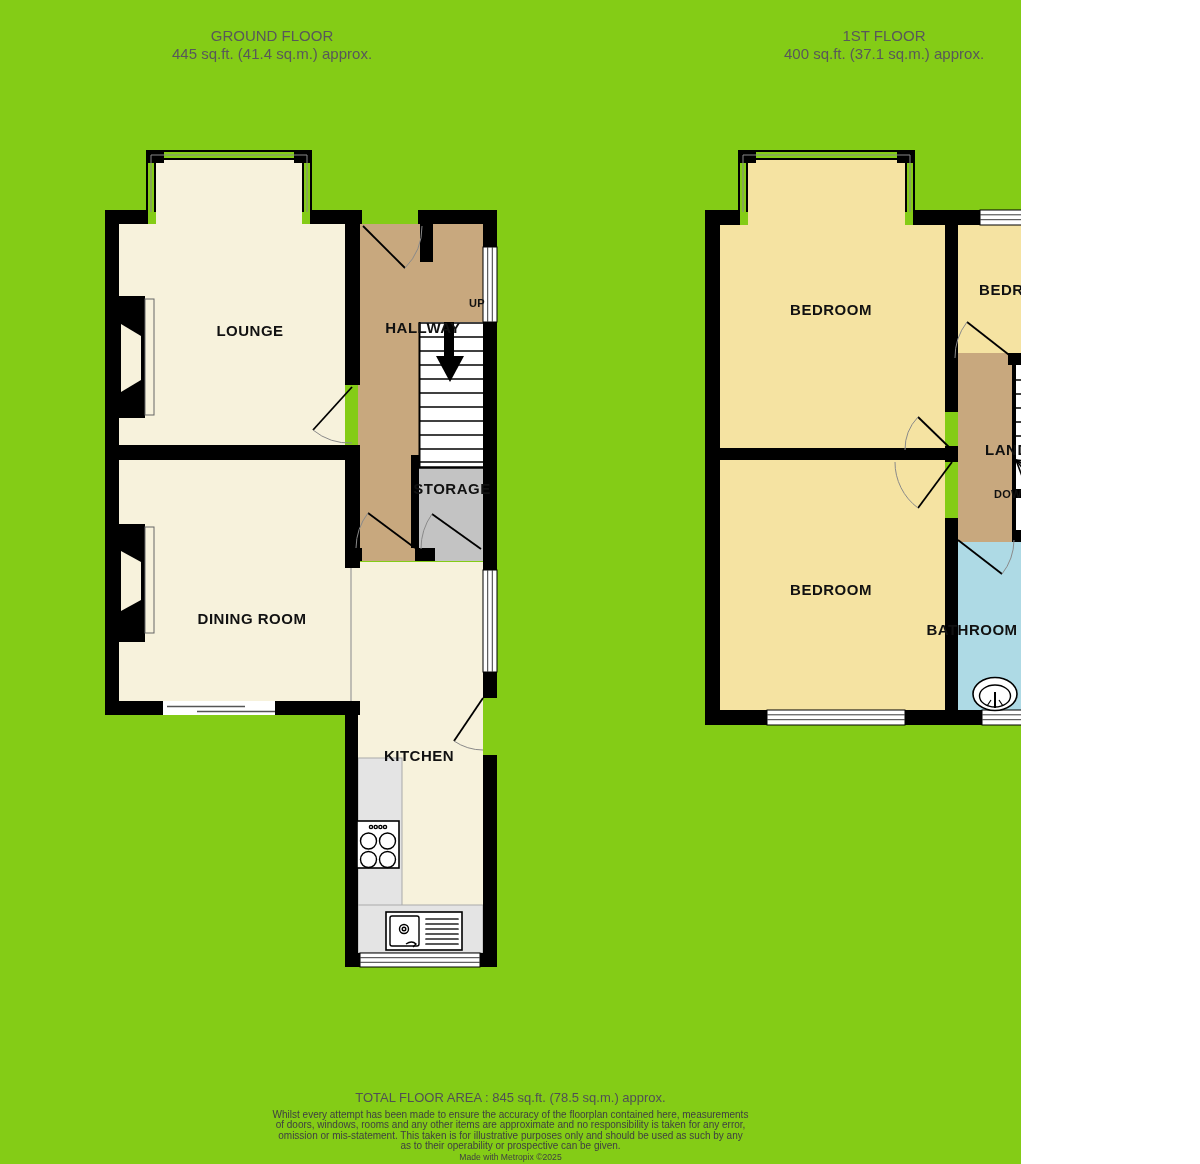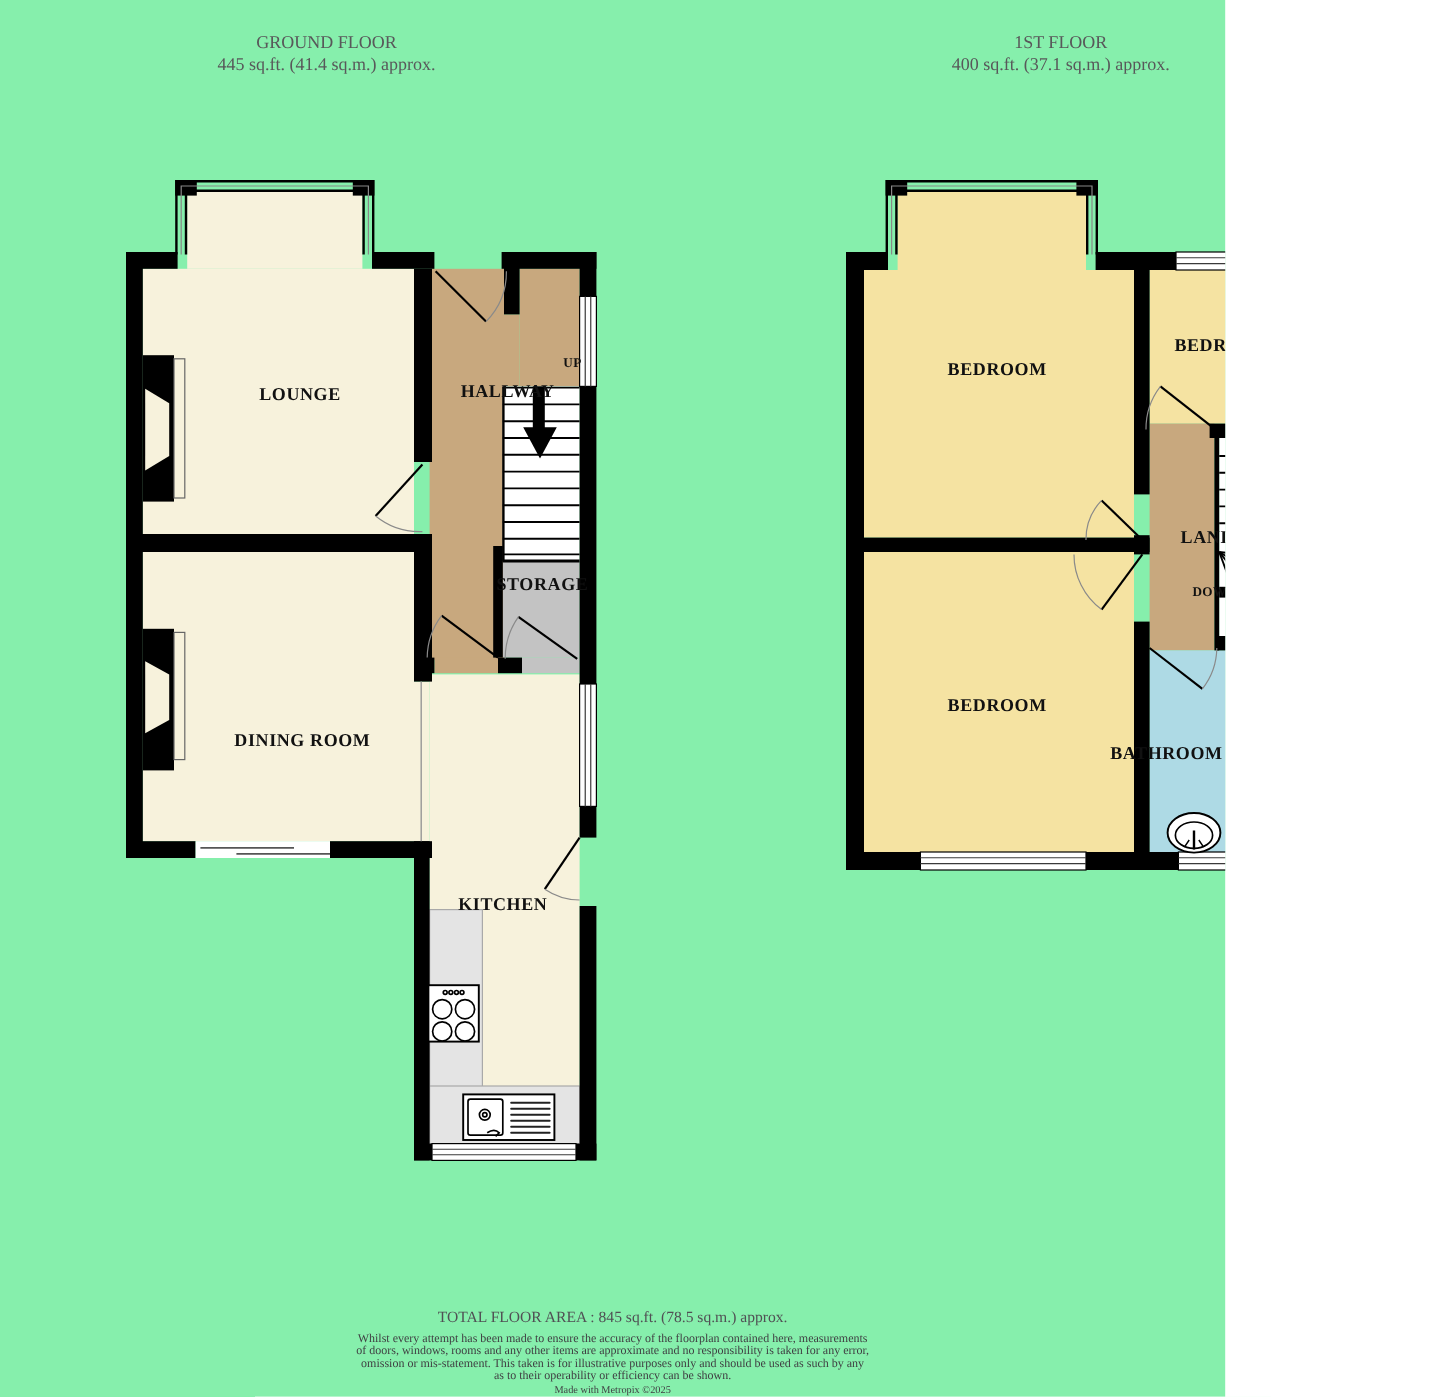--- a/index.html
+++ b/index.html
@@ -1,17 +1,17 @@
 <!DOCTYPE html>
 <html style="--cream: #F7F2DC; --bedroom_yellow: #F5E3A2; --hall_tan: #C8A87E; --bath_blue: #AEDAE5; --storage_gray: #C3C3C3; --counter_gray: #E4E4E4; --wall: #000000; --label: #111111; --header_text: #58585A;"><head>
 <meta charset="utf-8">
 <style>
   html,body{margin:0;padding:0;background:#fff;}
-  #canvas{position:relative;width:1021px;height:1164px;background:#86efac;overflow:hidden;
-          font-family:Liberation Serif, serif;}
+  #canvas{position:relative;width:1021px;height:1164px;background:#84cc16;overflow:hidden;
+          font-family:Liberation Sans, sans-serif;}
   #plan-svg{position:absolute;left:0;top:0;}
   .w{fill:var(--wall);}
   .cream{fill:var(--cream);}
   .yellow{fill:var(--bedroom_yellow);}
   .tan{fill:var(--hall_tan);}
   .blue{fill:var(--bath_blue);}
   .sgray{fill:var(--storage_gray);}
   .cgray{fill:var(--counter_gray);stroke:#a9a9a9;stroke-width:1;}
   .white{fill:#ffffff;}
   .winr{fill:#ffffff;stroke:#000;stroke-width:1;}
@@ -301,18 +301,18 @@
   <div class="room-label" style="left:831px;top:589px;">BEDROOM</div>
   <div class="room-label" style="left:1021px;top:449px;">LANDING</div>
   <div class="room-label small-label" style="left:986px;top:494px;">DOWN</div>
   <div class="room-label" style="left:972px;top:629px;">BATHROOM</div>
 
   <div class="footer" style="top:1090px;">
     <div class="total">TOTAL FLOOR AREA : 845 sq.ft. (78.5 sq.m.) approx.</div>
     <div class="disc">Whilst every attempt has been made to ensure the accuracy of the floorplan contained here, measurements</div>
     <div class="disc">of doors, windows, rooms and any other items are approximate and no responsibility is taken for any error,</div>
     <div class="disc">omission or mis-statement. This taken is for illustrative purposes only and should be used as such by any</div>
-    <div class="disc">as to their operability or efficiency can be shown.</div>
+    <div class="disc">as to their operability or prospective can be given.</div>
     <div class="credit">Made with Metropix ©2025</div>
   </div>
 </div>
 
 </div>
 
 </body></html>

